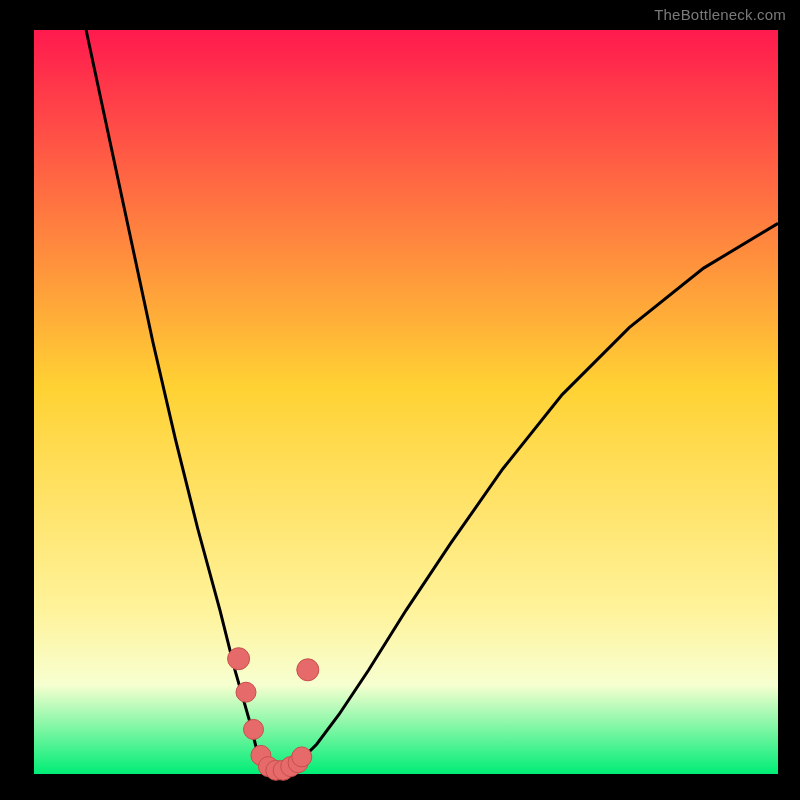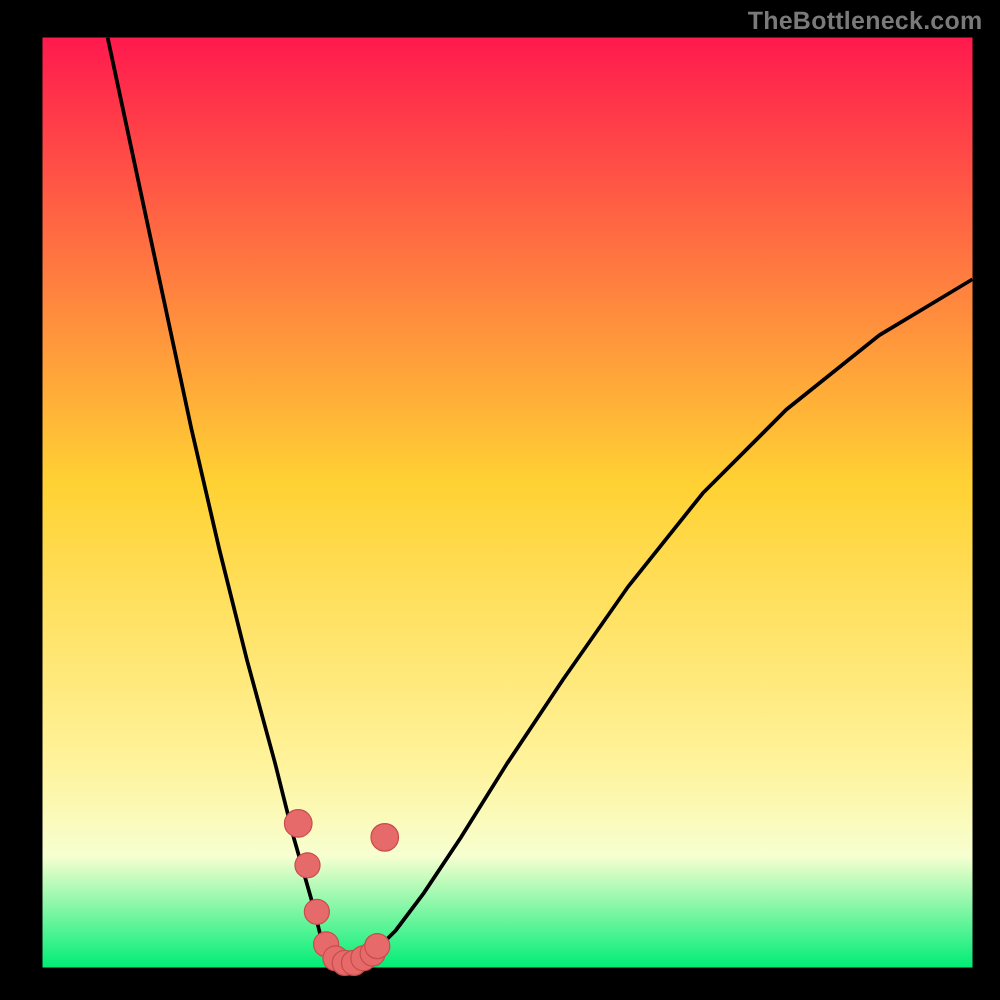--- a/index.html
+++ b/index.html
@@ -15,22 +15,22 @@
     position: relative;
     width: 800px;
     height: 800px;
     background: #000;
   }
   .watermark {
     position: absolute;
     top: 6px;
     right: 14px;
     color: #7a7a7a;
-    font-size: 20px;
-    font-weight: 700;
+    font-size: 15px;
+    font-weight: 400;
     letter-spacing: 0.2px;
     z-index: 5;
   }
   svg {
     position: absolute;
     top: 0;
     left: 0;
   }
 </style>
 </head>

